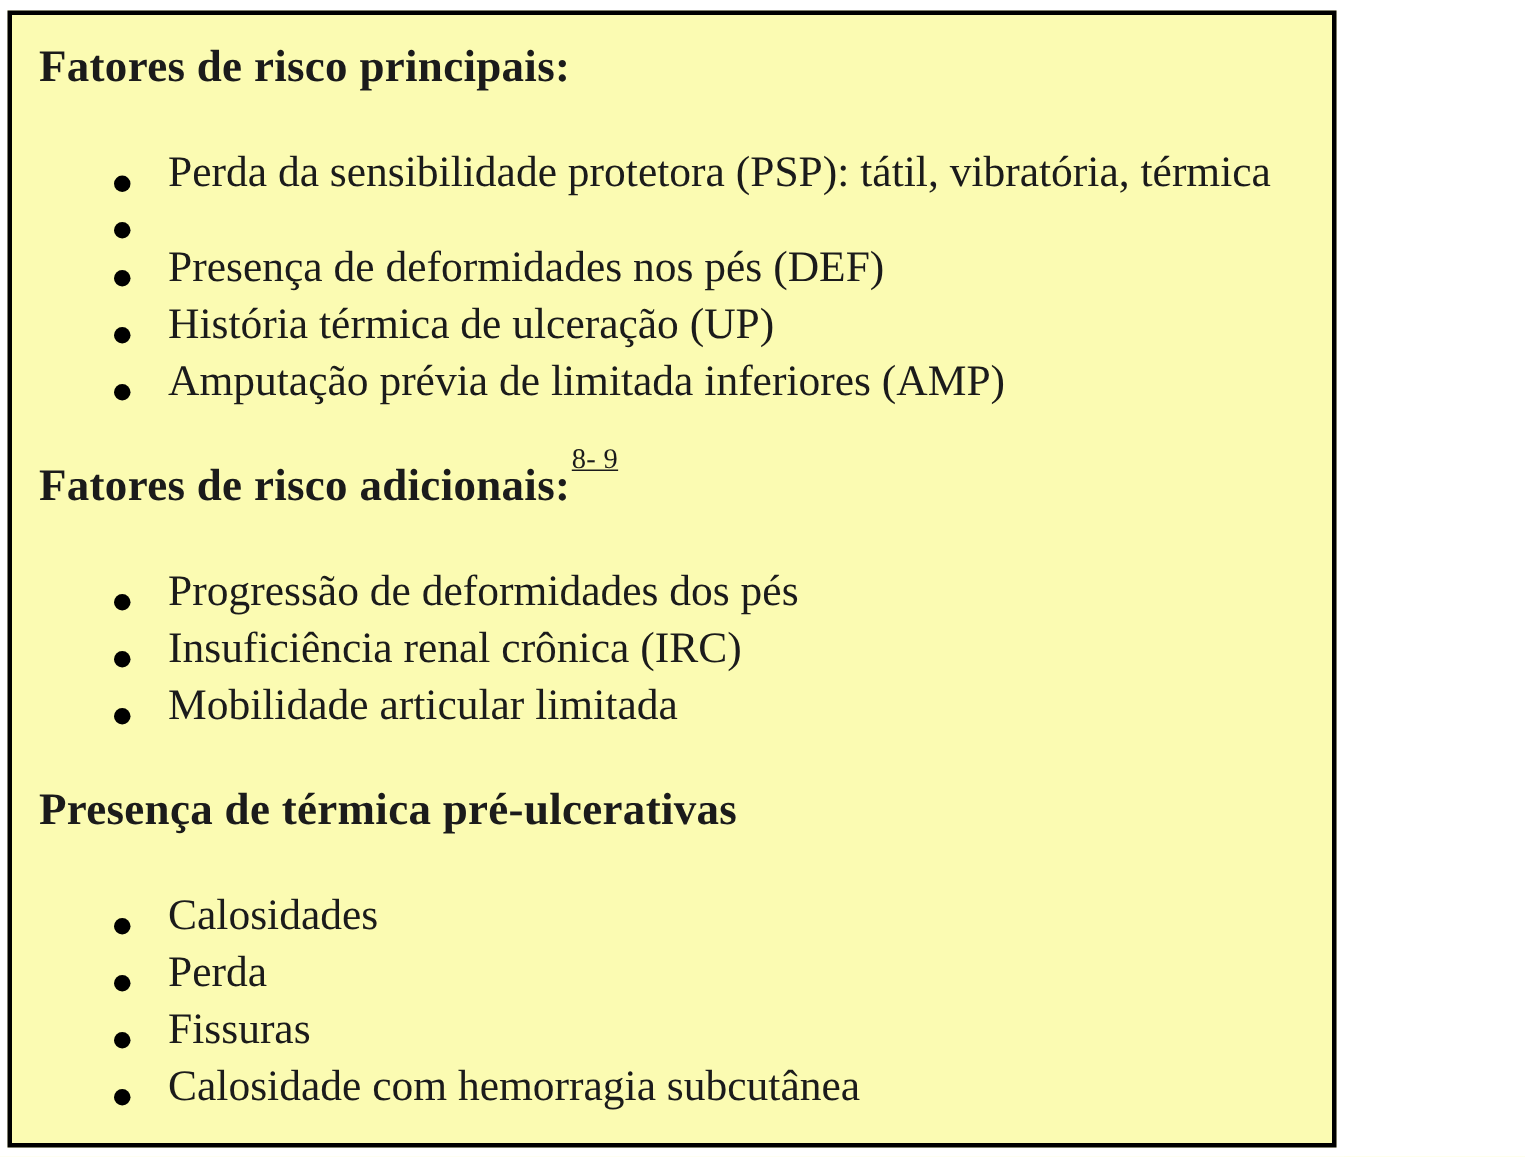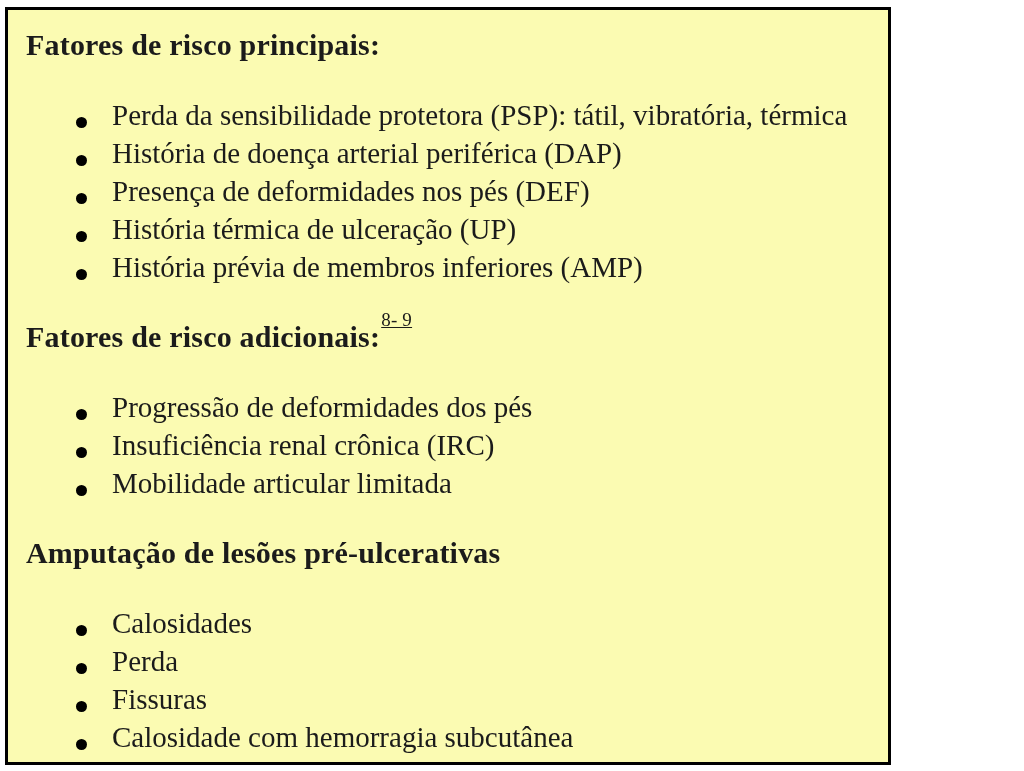--- a/index.html
+++ b/index.html
@@ -76,33 +76,32 @@
 
     <div>
       <h2 class="section-heading"><span>Fatores de risco principais:</span><sup></sup></h2>
       <ul class="bullet-list">
         <li>
           <span class="bullet"></span>
           <span class="item-text">Perda da sensibilidade protetora (PSP): tátil, vibratória, térmica</span>
         </li>
         <li>
           <span class="bullet"></span>
-          <span class="item-text">História de doença arterial periférica (DAP)</span>
         </li>
         <li>
           <span class="bullet"></span>
           <span class="item-text">Presença de deformidades nos pés (DEF)</span>
         </li>
         <li>
           <span class="bullet"></span>
           <span class="item-text">História térmica de ulceração (UP)</span>
         </li>
         <li>
           <span class="bullet"></span>
-          <span class="item-text">História prévia de membros inferiores (AMP)</span>
+          <span class="item-text">Amputação prévia de limitada inferiores (AMP)</span>
         </li>
       </ul>
     </div>
 
     <div>
       <h2 class="section-heading"><span>Fatores de risco adicionais:</span><sup>8- 9</sup></h2>
       <ul class="bullet-list">
         <li>
           <span class="bullet"></span>
           <span class="item-text">Progressão de deformidades dos pés</span>
@@ -112,21 +111,21 @@
           <span class="item-text">Insuficiência renal crônica (IRC)</span>
         </li>
         <li>
           <span class="bullet"></span>
           <span class="item-text">Mobilidade articular limitada</span>
         </li>
       </ul>
     </div>
 
     <div>
-      <h2 class="section-heading"><span>Amputação de lesões pré-ulcerativas</span><sup></sup></h2>
+      <h2 class="section-heading"><span>Presença de térmica pré-ulcerativas</span><sup></sup></h2>
       <ul class="bullet-list last-list">
         <li>
           <span class="bullet"></span>
           <span class="item-text">Calosidades</span>
         </li>
         <li>
           <span class="bullet"></span>
           <span class="item-text">Perda</span>
         </li>
         <li>

